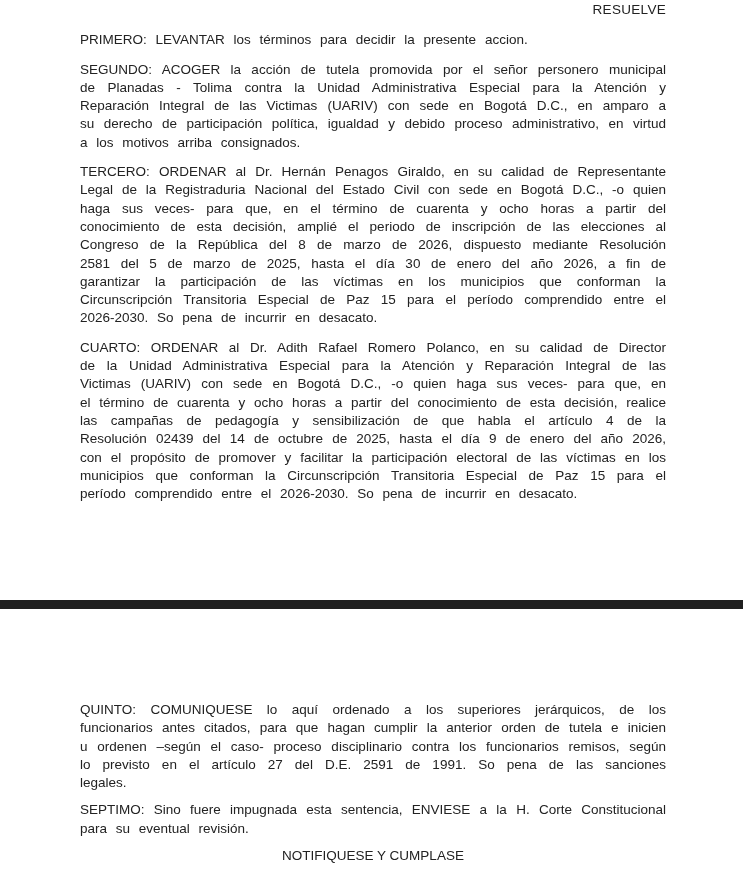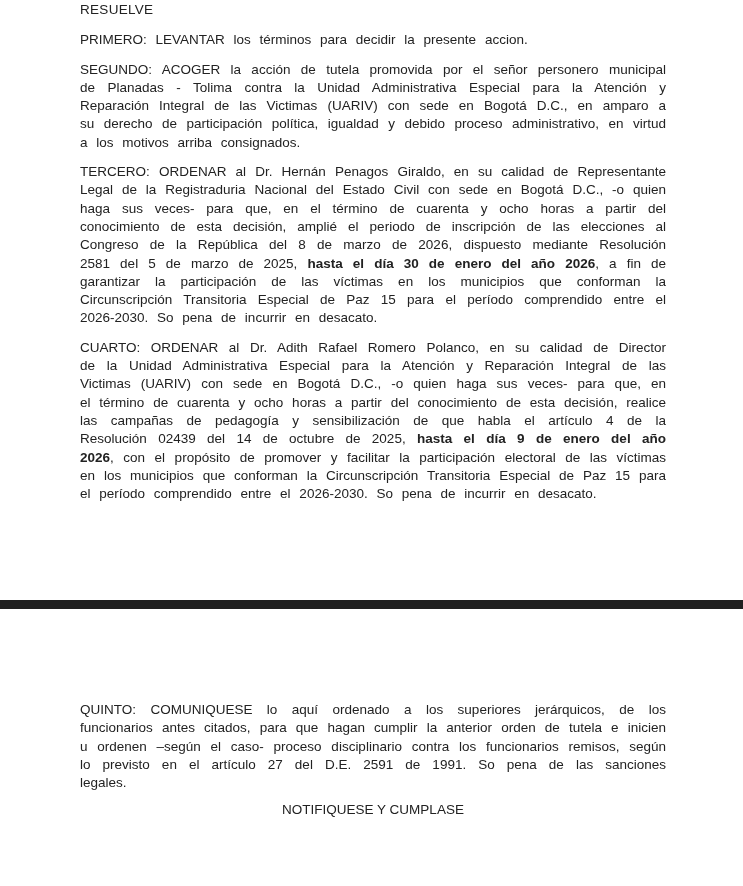--- a/index.html
+++ b/index.html
@@ -20,32 +20,32 @@
     position: absolute;
     left: 80px;
     width: 586px;
     font-size: 13.5px;
     line-height: 18.3px;
   }
   .content-top { top: 1px; }
   .content-bottom { top: 701px; }
   .doc-title {
     margin: 0 0 12px 0;
-    text-align: left;
+    text-align: right;
     font-size: 13.5px;
     font-weight: 400;
     letter-spacing: 0.3px;
   }
   .para {
     margin: 0 0 11px 0;
     text-align: justify;
     word-spacing: 5px;
   }
   .content-bottom .para { margin: 0 0 9px 0; }
-  .para .bold { font-weight: 700; }
+  .para .bold { font-weight: 400; }
   .separator-bar {
     position: absolute;
     left: 0;
     top: 600px;
     width: 743px;
     height: 9px;
     background: #1f1f1f;
   }
   .closing {
     margin: 0;
@@ -69,17 +69,18 @@
 
     <p class="para"><span>CUARTO: ORDENAR al Dr. Adith Rafael Romero Polanco, en su calidad de Director de la Unidad Administrativa Especial para la Atención y Reparación Integral de las Victimas (UARIV) con sede en Bogotá D.C., -o quien haga sus veces- para que, en el término de cuarenta y ocho horas a partir del conocimiento de esta decisión, realice las campañas de pedagogía y sensibilización de que habla el artículo 4 de la Resolución 02439 del 14 de octubre de 2025, </span><span class="bold">hasta el día 9 de enero del año 2026</span><span>, con el propósito de promover y facilitar la participación electoral de las víctimas en los municipios que conforman la Circunscripción Transitoria Especial de Paz 15 para el período comprendido entre el 2026-2030. So pena de incurrir en desacato.</span></p>
   </div>
 
   <div class="separator-bar" style="background: rgb(31, 31, 31);"></div>
 
   <div class="content content-bottom">
     <p class="para"><span>QUINTO: COMUNIQUESE lo aquí ordenado a los superiores jerárquicos, de los funcionarios antes citados, para que hagan cumplir la anterior orden de tutela e inicien u ordenen –según el caso- proceso disciplinario contra los funcionarios remisos, según lo previsto en el artículo 27 del D.E. 2591 de 1991. So pena de las sanciones legales.</span></p>
 
 
+    <p class="para"><span>SEPTIMO: Sino fuere impugnada esta sentencia, ENVIESE a la H. Corte Constitucional para su eventual revisión.</span></p>
 
     <p class="para closing">NOTIFIQUESE Y CUMPLASE</p>
   </div>
 
 </div>
 
 </body></html>

